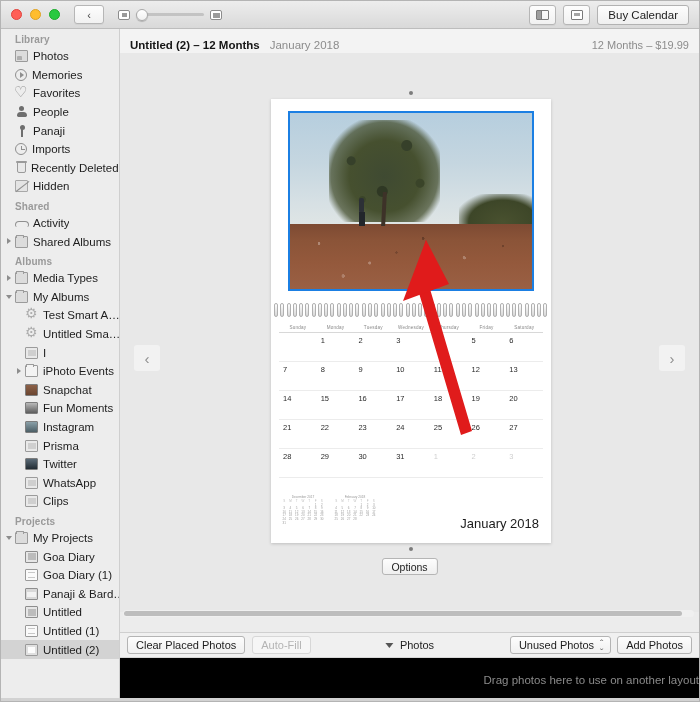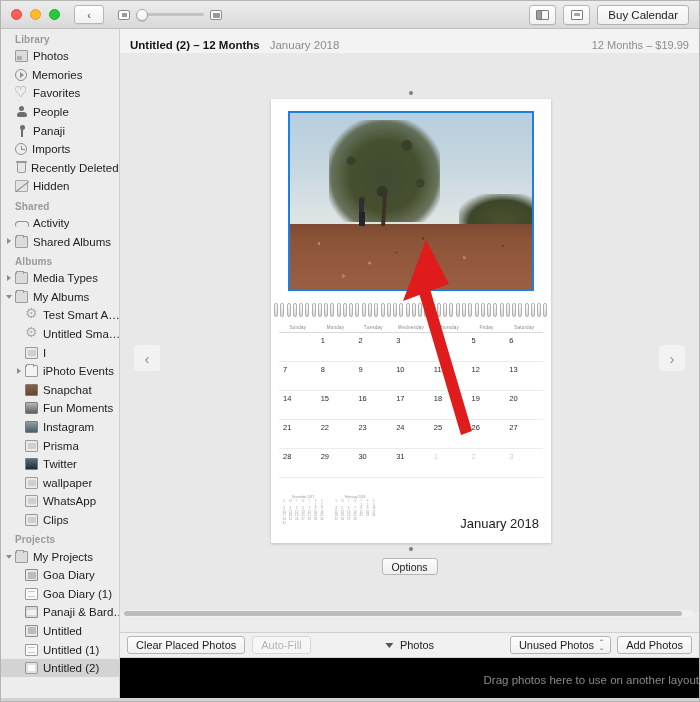--- a/index.html
+++ b/index.html
@@ -384,24 +384,20 @@
         <span class="ic ic-thumb ic-th-insta"></span>
         <span class="sb-label">Instagram</span>
       </div>
       <div class="sb-item indent1">
         <span class="ic ic-album"></span>
         <span class="sb-label">Prisma</span>
       </div>
       <div class="sb-item indent1">
         <span class="ic ic-thumb ic-th-twit"></span>
         <span class="sb-label">Twitter</span>
-      </div>
-      <div class="sb-item indent1">
-        <span class="ic ic-album"></span>
-        <span class="sb-label">wallpaper</span>
       </div>
       <div class="sb-item indent1">
         <span class="ic ic-album"></span>
         <span class="sb-label">WhatsApp</span>
       </div>
       <div class="sb-item indent1">
         <span class="ic ic-album"></span>
         <span class="sb-label">Clips</span>
       </div>
       <div class="sb-head">Projects</div>

